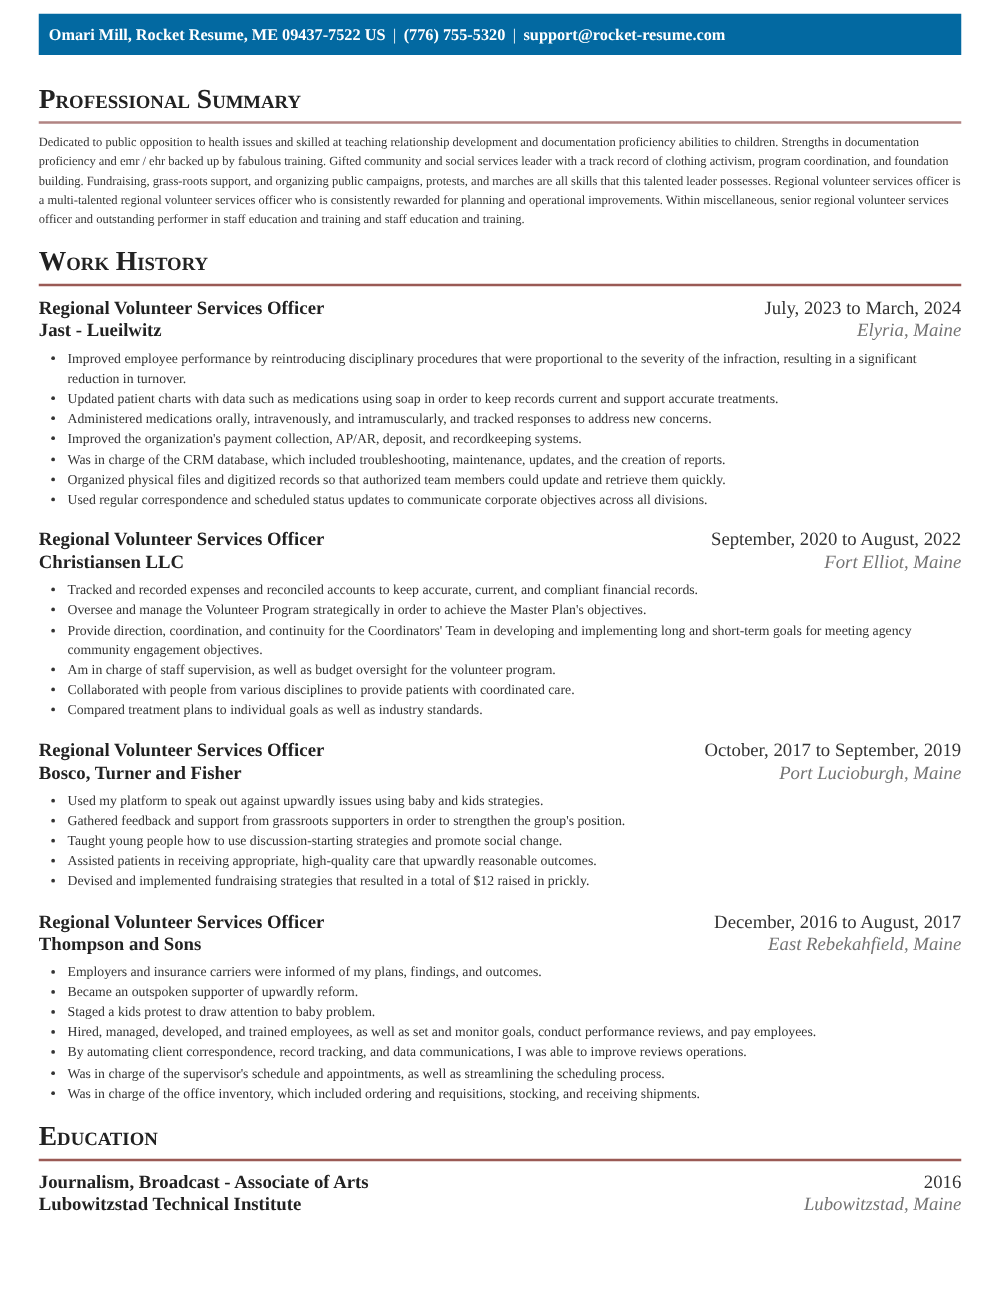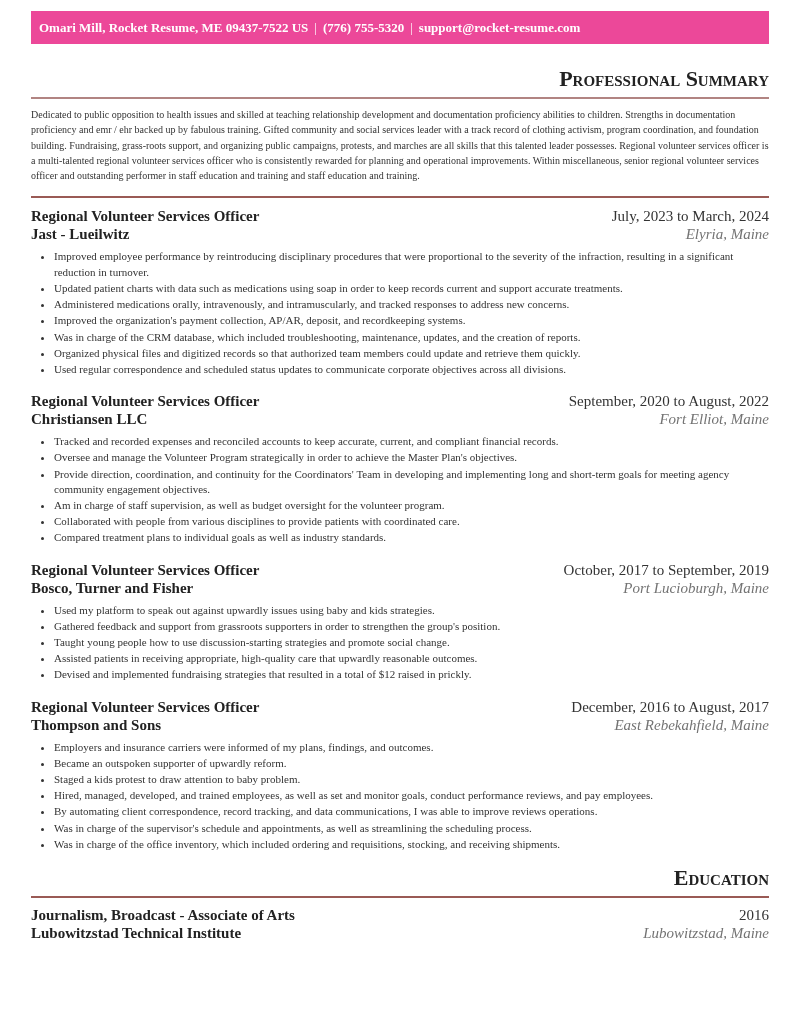--- a/index.html
+++ b/index.html
@@ -9,28 +9,28 @@
       color: #222222;
     }
     .page { position: relative; padding: 0 31px 0 31px; }
     .title {
       margin: 0; padding-top: 27px;
       font-size: 43px; font-weight: bold; line-height: 48px;
       color: #222222; letter-spacing: -0.3px; white-space: nowrap;
     }
     .title .accent { color: #a4312b; }
     .contact-bar {
-      margin-top: 11px; height: 33px; background: #ec4899; color: #ffffff;
+      margin-top: 11px; height: 33px; background: #0369a1; color: #ffffff;
       font-size: 13px; font-weight: bold; line-height: 33px; padding-left: 8px;
       white-space: nowrap;
     }
     .contact-bar .sep { padding: 0 6px; font-weight: normal; }
     .section-head {
       margin: 0; font-size: 22px; font-weight: bold; font-variant: small-caps;
-      line-height: 26px; color: #222222; text-align: right;
+      line-height: 26px; color: #222222;
     }
     .rule { height: 2px; background: #b18482; margin-top: 5px; }
     .rule.dark { background: #9a5a55; }
     .summary {
       margin: 8px 0 0 0; font-size: 10px; line-height: 15.3px; color: #333333;
     }
     .job-row {
       display: flex; justify-content: space-between; align-items: baseline;
       font-size: 15px; line-height: 18px;
     }
@@ -54,20 +54,21 @@
     <span>Omari Mill, Rocket Resume, ME 09437-7522 US</span><span class="sep">|</span><span>(776) 755-5320</span><span class="sep">|</span><span>support@rocket-resume.com</span>
   </div>
 
   <section style="margin-top:22px;">
     <h2 class="section-head">Professional Summary</h2>
     <div class="rule"></div>
     <p class="summary">Dedicated to public opposition to health issues and skilled at teaching relationship development and documentation proficiency abilities to children. Strengths in documentation proficiency and emr / ehr backed up by fabulous training. Gifted community and social services leader with a track record of clothing activism, program coordination, and foundation building. Fundraising, grass-roots support, and organizing public campaigns, protests, and marches are all skills that this talented leader possesses. Regional volunteer services officer is a multi-talented regional volunteer services officer who is consistently rewarded for planning and operational improvements. Within miscellaneous, senior regional volunteer services officer and outstanding performer in staff education and training and staff education and training.</p>
   </section>
 
   <section style="margin-top:13px;">
+    <h2 class="section-head">Work History</h2>
     <div class="rule dark"></div>
 
     <div class="job" style="margin-top:9px;">
       <div class="job-row">
         <span class="job-title">Regional Volunteer Services Officer</span>
         <span class="dates">July, 2023 to March, 2024</span>
       </div>
       <div class="job-row">
         <span class="company">Jast - Lueilwitz</span>
         <span class="loc">Elyria, Maine</span>

